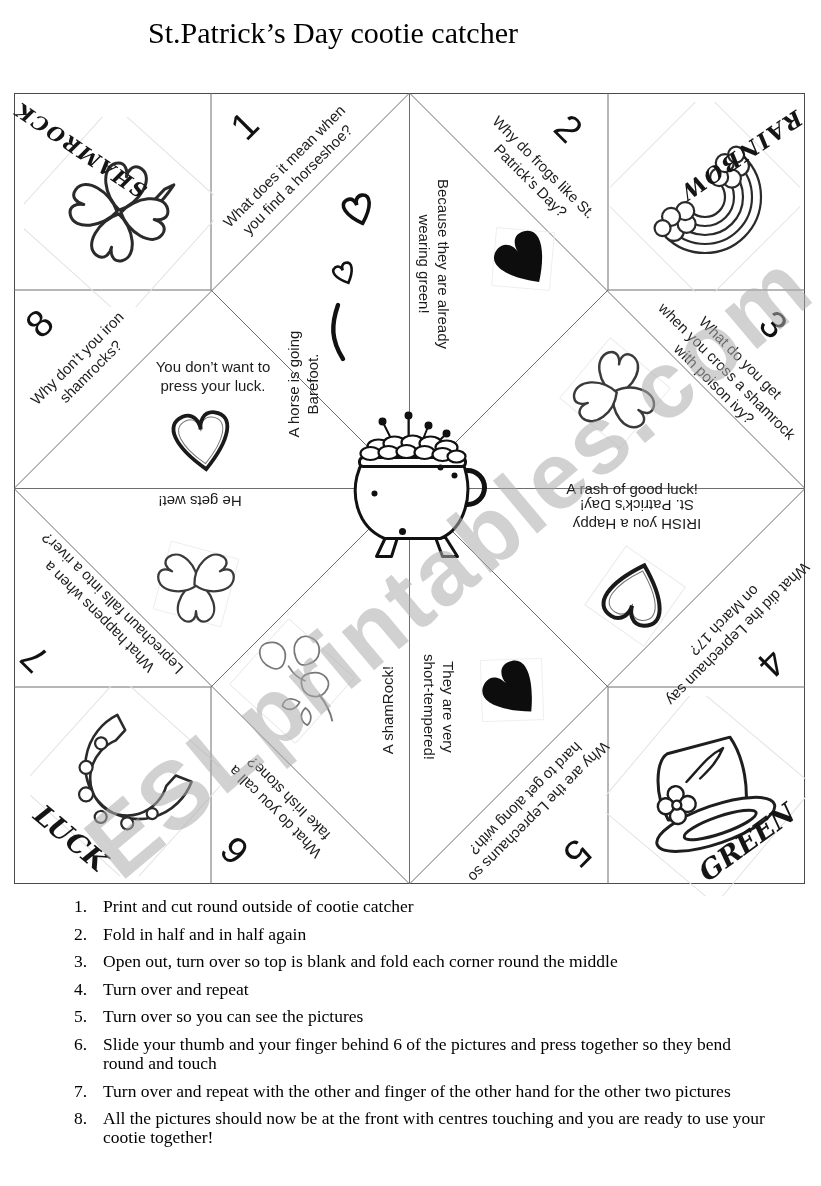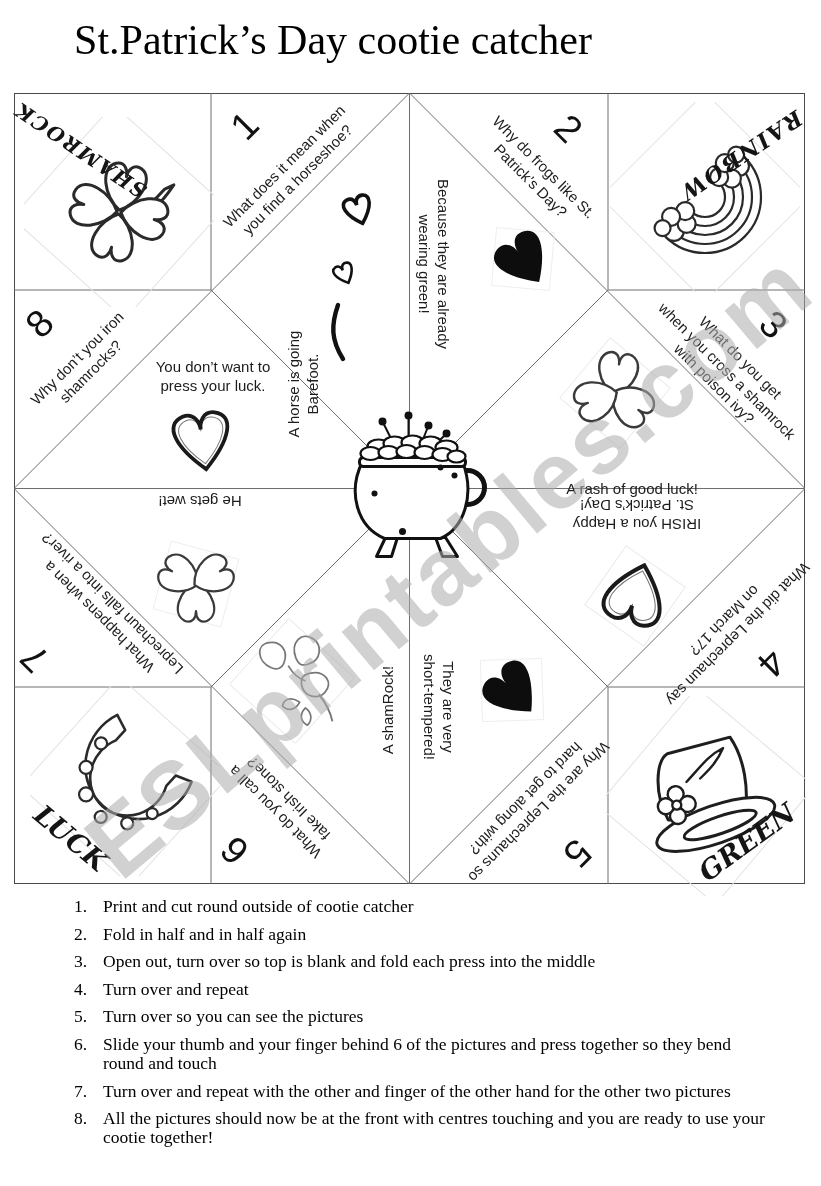--- a/index.html
+++ b/index.html
@@ -1,19 +1,19 @@
 <!DOCTYPE html>
 <html><head>
 <meta charset="utf-8">
 <style>
   html,body{margin:0;padding:0;background:#fff;}
   body{width:821px;height:1186px;position:relative;overflow:hidden;
        font-family:"Liberation Sans",sans-serif;color:#111;}
   .page-title{position:absolute;left:0;top:16px;width:666px;text-align:center;
-       font-family:"Liberation Serif",serif;font-size:42px;font-weight:400;color:#000;}
+       font-family:"Liberation Serif",serif;font-size:30px;font-weight:400;color:#000;}
   .catcher{position:absolute;left:14px;top:93px;width:791px;height:791px;}
   .fold-lines{position:absolute;left:0;top:0;z-index:1;}
   .art{position:absolute;z-index:2;transform:translate(-50%,-50%);}
   .txt{position:absolute;z-index:3;transform-origin:center;white-space:pre-line;
        text-align:center;font-size:15px;line-height:18.5px;color:#1c1c1c;}
   .num{position:absolute;z-index:3;font-size:38px;color:#111;transform-origin:center;}
   .corner-label{position:absolute;z-index:3;font-family:"DejaVu Serif",serif;
        font-style:italic;font-weight:bold;color:#151515;white-space:nowrap;transform-origin:center;}
   .watermark{position:absolute;left:435px;top:472px;z-index:6;
        transform:translate(-50%,-50%) rotate(-40deg);
@@ -283,21 +283,21 @@
   <div class="instr-row">
     <span class="instr-num">1.</span>
     <span class="instr-text">Print and cut round outside of cootie catcher</span>
   </div>
   <div class="instr-row">
     <span class="instr-num">2.</span>
     <span class="instr-text">Fold in half and in half again</span>
   </div>
   <div class="instr-row">
     <span class="instr-num">3.</span>
-    <span class="instr-text">Open out, turn over so top is blank and fold each press into the middle</span>
+    <span class="instr-text">Open out, turn over so top is blank and fold each corner round the middle</span>
   </div>
   <div class="instr-row">
     <span class="instr-num">4.</span>
     <span class="instr-text">Turn over and repeat</span>
   </div>
   <div class="instr-row">
     <span class="instr-num">5.</span>
     <span class="instr-text">Turn over so you can see the pictures</span>
   </div>
   <div class="instr-row">

